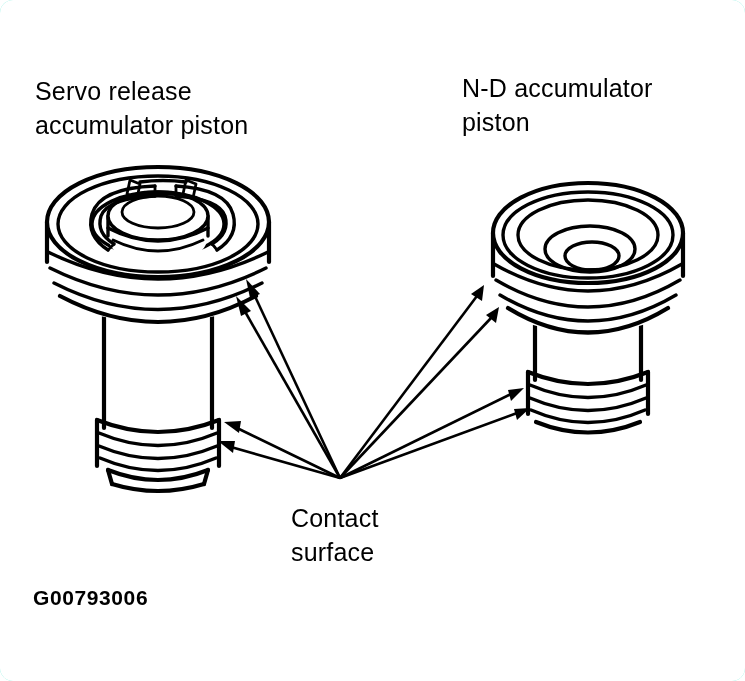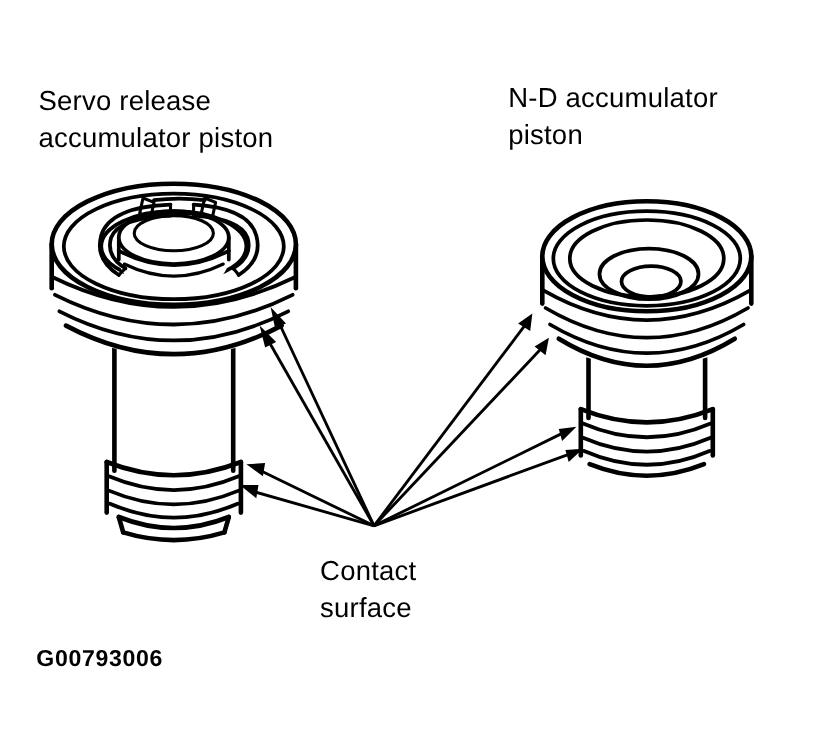--- a/index.html
+++ b/index.html
@@ -8,22 +8,23 @@
     padding: 0;
     background: #ffffff;
   }
   body {
     font-family: "Liberation Sans", sans-serif;
   }
   #figure-root {
     position: relative;
     width: 745px;
     height: 681px;
-    background: #c4b5fd;
+    background: #5eead4;
     overflow: hidden;
+    border-radius: 13px;
   }
   #figure-svg {
     position: absolute;
     top: 0;
     left: 0;
     width: 745px;
     height: 681px;
     display: block;
   }
   .diagram-text {

